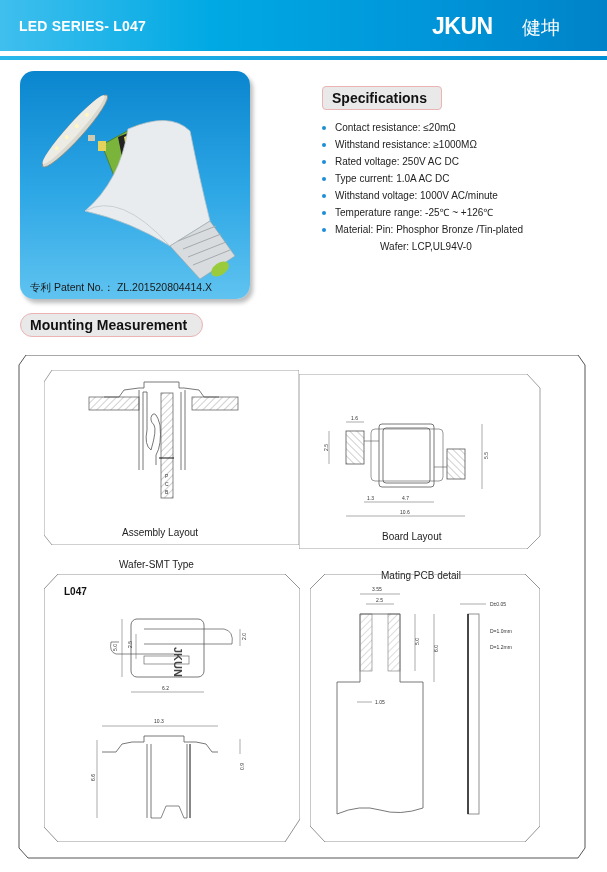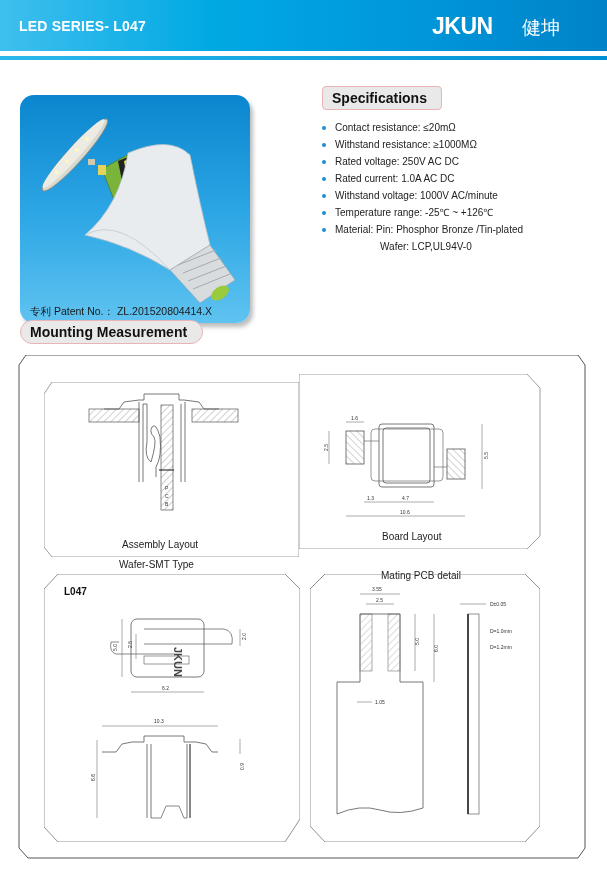--- a/index.html
+++ b/index.html
@@ -4,32 +4,32 @@
   <style>
     * { box-sizing: border-box; margin: 0; padding: 0; }
     body { width: 607px; height: 872px; background: #ffffff; font-family: "Liberation Sans", sans-serif; position: relative; overflow: hidden; color: #222; }
     .header { position: absolute; left: 0; top: 0; width: 607px; height: 51px; background: linear-gradient(90deg, #3fbfee 0%, #00a9e3 35%, #0096d9 70%, #0082c8 100%); }
     .header-title { position: absolute; left: 19px; top: 18px; color: #fff; font-weight: bold; font-size: 14px; letter-spacing: 0.2px; }
     .header-logo { position: absolute; left: 432px; top: 13px; color: #fff; font-weight: bold; font-size: 23px; letter-spacing: -0.5px; }
     .header-logo-cn { position: absolute; left: 522px; top: 15px; color: #fff; font-weight: normal; font-size: 19px; }
     .header-white { position: absolute; left: 0; top: 51px; width: 607px; height: 5px; background: #fff; }
     .header-stripe { position: absolute; left: 0; top: 56px; width: 607px; height: 4px; background: linear-gradient(90deg, #2bb8ec, #0090d6); }
 
-    .photo { position: absolute; left: 20px; top: 71px; width: 230px; height: 228px; border-radius: 14px; background: linear-gradient(180deg, #0a86cf 0%, #2fa8e6 55%, #5fc3f0 100%); box-shadow: 3px 4px 4px #bdbdbd; overflow: hidden; margin-top: 24px; }
+    .photo { position: absolute; left: 20px; top: 71px; width: 230px; height: 228px; border-radius: 14px; background: linear-gradient(180deg, #0a86cf 0%, #2fa8e6 55%, #5fc3f0 100%); box-shadow: 3px 4px 4px #bdbdbd; overflow: hidden; }
     .patent { position: absolute; left: 10px; top: 210px; font-size: 10.5px; color: #1a1a1a; }
 
     .spec-badge { position: absolute; left: 322px; top: 86px; width: 120px; height: 24px; background: #e9e9e9; border: 1px solid #eab4b4; border-radius: 4px; }
     .spec-badge span { position: absolute; left: 9px; top: 3px; font-size: 14px; font-weight: bold; color: #111; }
     .spec-list { position: absolute; left: 322px; top: 121px; list-style: none; }
     .spec-list li { font-size: 10px; color: #222; height: 17px; line-height: 14px; position: relative; padding-left: 13px; }
     .spec-list li::before { content: ""; position: absolute; left: 0; top: 5px; width: 4px; height: 4px; border-radius: 50%; background: #1c8fd4; }
     .spec-list li.cont::before { display: none; }
     .spec-list li.cont { padding-left: 58px; }
 
-    .mm-badge { position: absolute; left: 20px; top: 320px; width: 183px; height: 24px; background: #e9e9e9; border: 1px solid #eab4b4; border-radius: 12px; }
+    .mm-badge { position: absolute; left: 20px; top: 313px; width: 183px; height: 24px; background: #e9e9e9; border: 1px solid #eab4b4; border-radius: 12px; }
     .mm-badge span { position: absolute; left: 9px; top: 3px; font-size: 14px; font-weight: bold; color: #111; }
 
     .outer-frame { position: absolute; left: 18px; top: 355px; width: 568px; height: 507px; }
     .panel { position: absolute; }
     .caption { position: absolute; font-size: 10px; color: #222; }
     svg text { font-family: "Liberation Sans", sans-serif; }
   </style>
 </head>
 <body>
 
@@ -76,36 +76,36 @@
   <div class="patent">专利 Patent No.： ZL.201520804414.X</div>
 </div>
 
 <div class="spec-badge">
   <span>Specifications</span>
 </div>
 <ul class="spec-list">
   <li>Contact resistance: ≤20mΩ</li>
   <li>Withstand resistance: ≥1000MΩ</li>
   <li>Rated voltage: 250V AC DC</li>
-  <li>Rated current: 1.0A AC DC</li>
+  <li>Type current: 1.0A AC DC</li>
   <li>Withstand voltage: 1000V AC/minute</li>
   <li>Temperature range: -25℃ ~ +126℃</li>
   <li>Material: Pin: Phosphor Bronze /Tin-plated</li>
   <li class="cont">Wafer: LCP,UL94V-0</li>
 </ul>
 
 <div class="mm-badge">
   <span>Mounting Measurement</span>
 </div>
 
 <svg class="outer-frame" width="568" height="507" viewBox="0 0 568 507">
   <polygon points="8,0 560,0 567,10 567,493 560,503 10,503 1,493 1,10" fill="none" stroke="#555" stroke-width="1"></polygon>
 </svg>
 
-<div class="panel" style="left:44px;top:382px;width:255px;height:175px;">
+<div class="panel" style="left:44px;top:370px;width:255px;height:175px;">
   <svg width="255" height="175" viewBox="0 0 255 175">
     <polygon points="8,0 255,0 255,175 8,175 0,165 0,12" fill="none" stroke="#888" stroke-width="0.8"></polygon>
     <defs>
       <pattern id="hatch" patternUnits="userSpaceOnUse" width="5" height="5" patternTransform="rotate(45)">
         <line x1="0" y1="0" x2="0" y2="5" stroke="#777" stroke-width="0.7"></line>
       </pattern>
     </defs>
 
     <rect x="45" y="27" width="50" height="13" fill="url(#hatch)" stroke="#555" stroke-width="0.7"></rect>
     <rect x="148" y="27" width="46" height="13" fill="url(#hatch)" stroke="#555" stroke-width="0.7"></rect>

